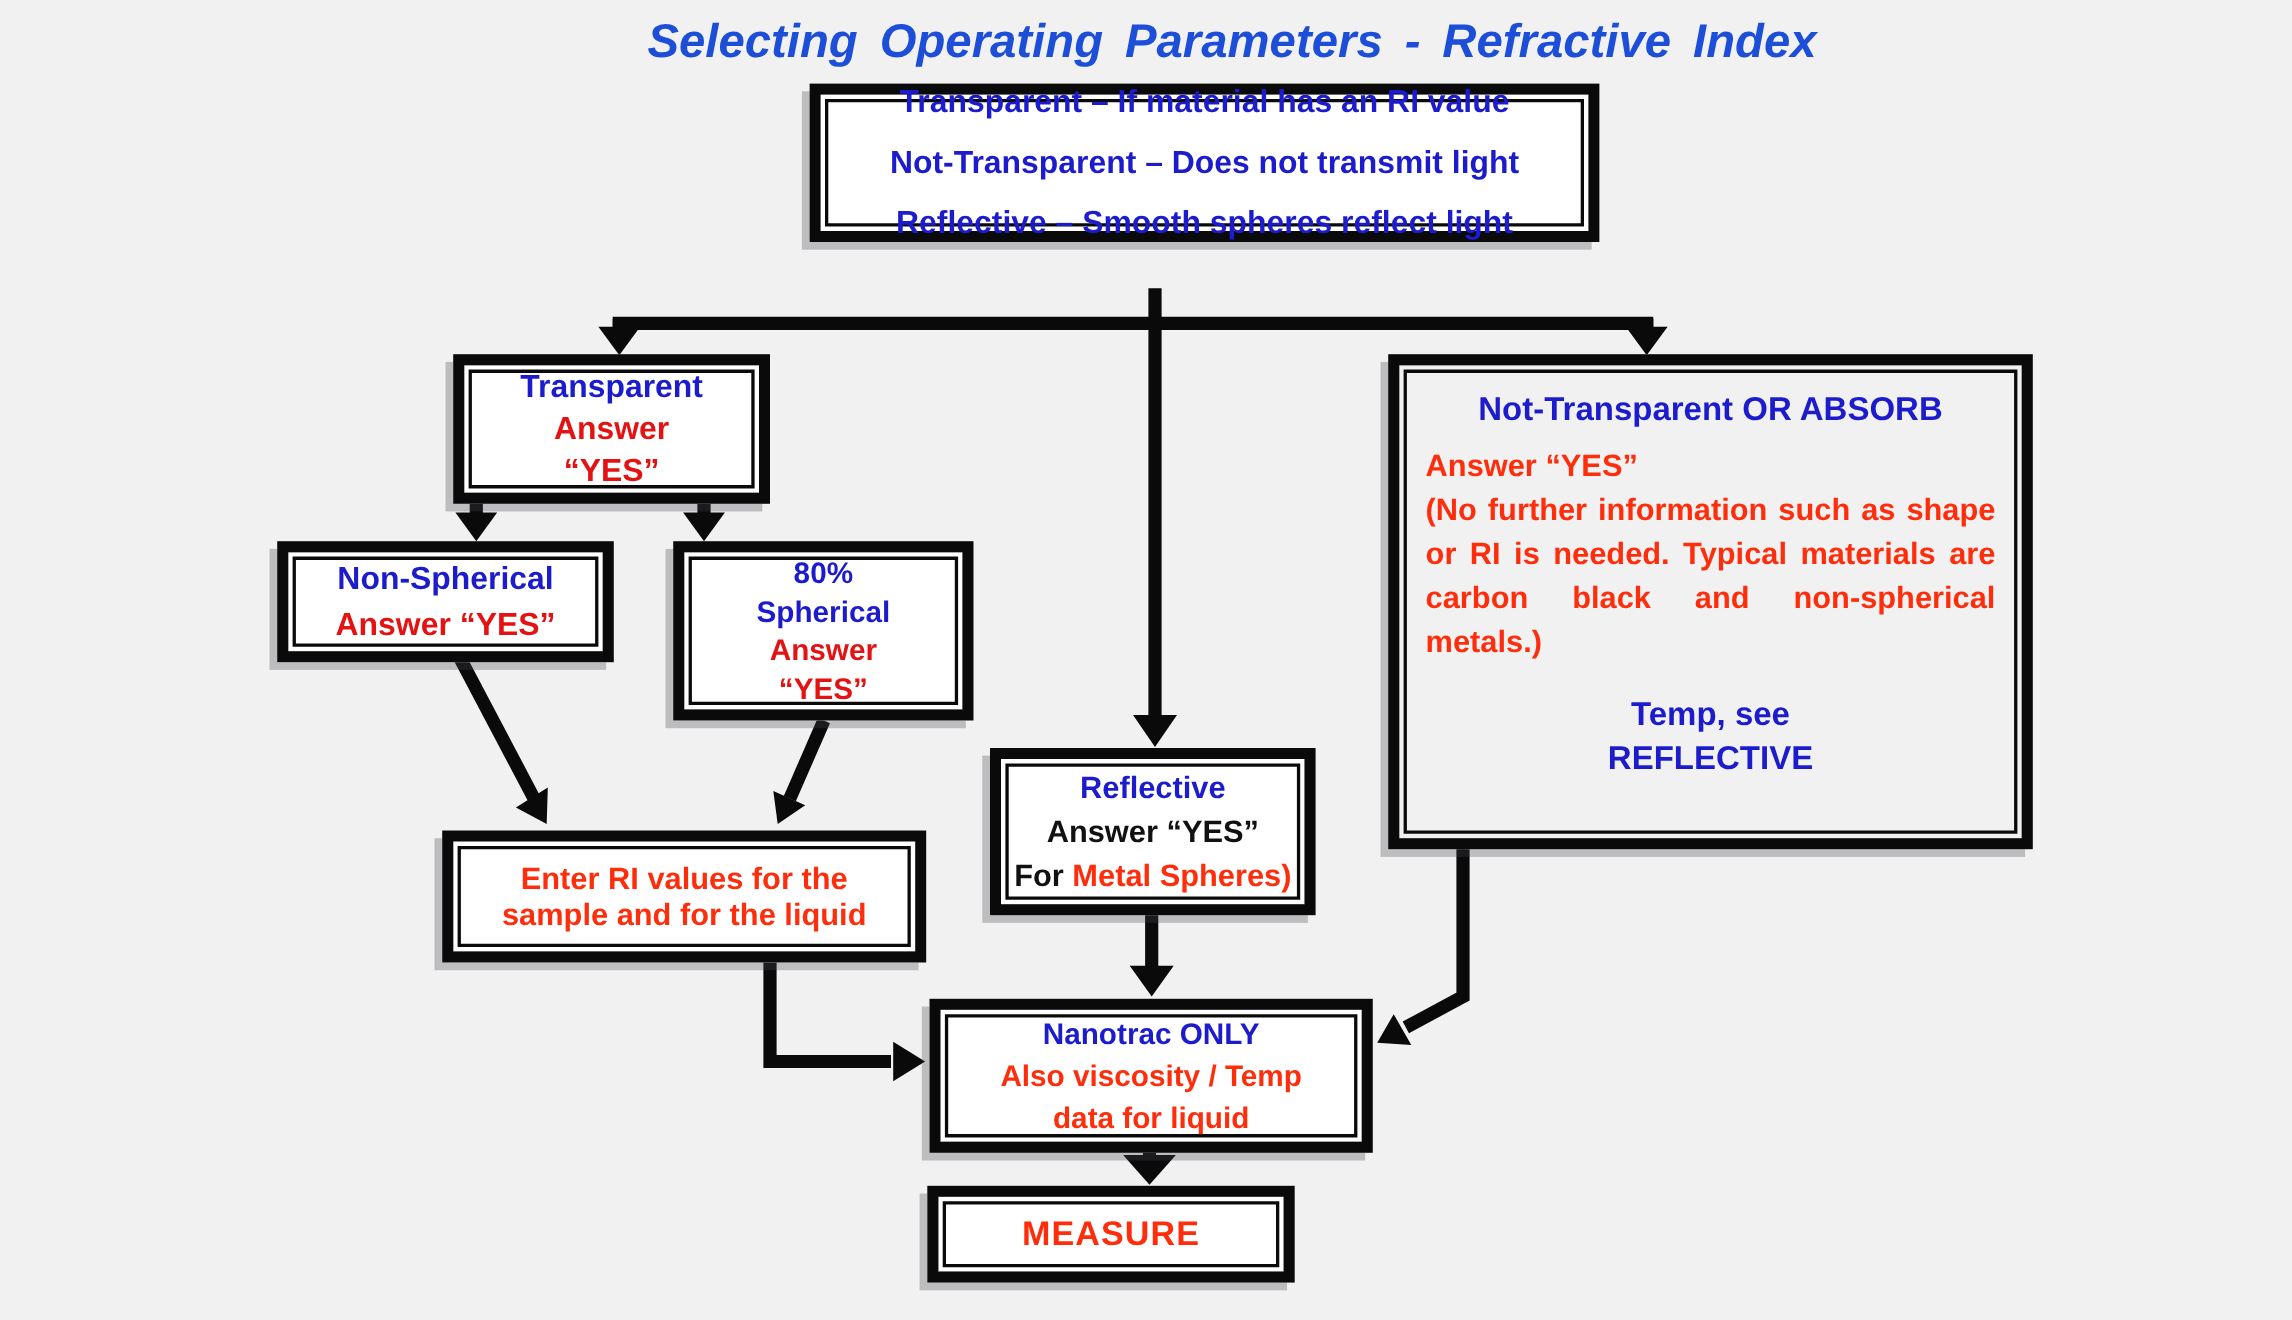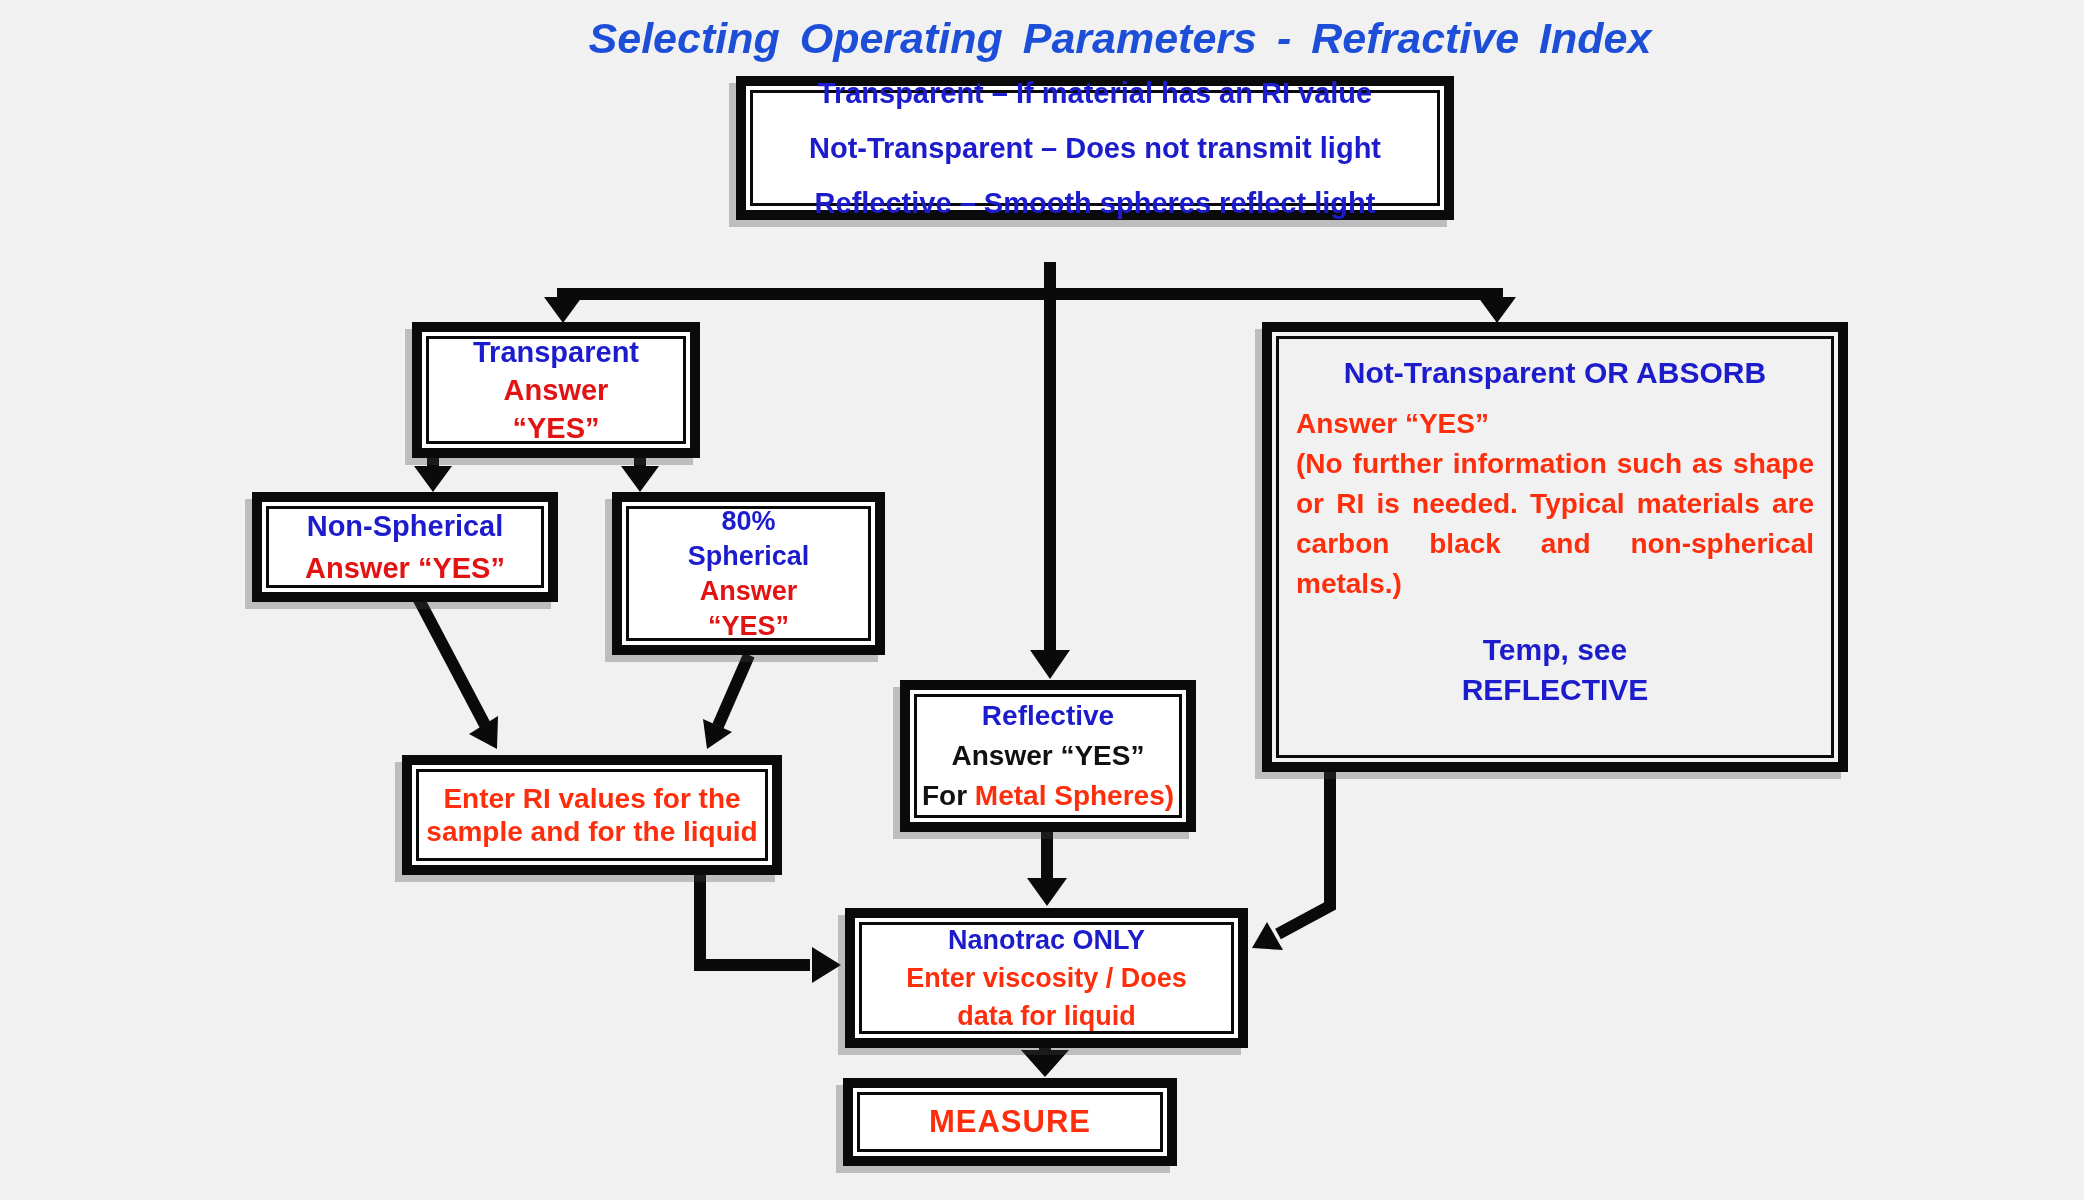--- a/index.html
+++ b/index.html
@@ -49,21 +49,21 @@
                 justify-content:flex-start; align-items:stretch;
                 padding:20px 24px; font-size:28px; }
   #box-absorb .hdr  { text-align:center; font-size:30px; line-height:42px; }
   #box-absorb .ans  { text-align:left;  line-height:40px; margin-top:10px; }
   #box-absorb .note { text-align:justify; line-height:40px; }
   #box-absorb .also { text-align:center; line-height:40px; margin-top:26px; font-size:30px; }
 
   #box-reflective { left:900px; top:680px; width:296px; height:152px; font-size:28px; }
   #box-reflective .line { line-height:40px; white-space:nowrap; }
 
-  #box-enterri { left:402px; top:755px; width:380px; height:120px; font-size:28px; }
+  #box-enterri { left:402px; top:755px; width:440px; height:120px; font-size:28px; }
   #box-enterri .wrap { line-height:33px; width:368px; }
 
   #box-nanotrac { left:845px; top:908px; width:403px; height:140px; font-size:27px; }
   #box-nanotrac .line { line-height:38px; }
 
   #box-measure { left:843px; top:1078px; width:334px; height:88px; font-size:31px; letter-spacing:1px; }
 </style>
 </head>
 <body>
 
@@ -149,21 +149,21 @@
     <div class="line c-black">Answer “YES”</div>
     <div class="line"><span class="c-black">For </span><span class="c-orange">Metal Spheres)</span></div>
   </div>
 
   <div class="fbox" id="box-enterri">
     <div class="wrap c-orange">Enter RI values for the sample and for the liquid</div>
   </div>
 
   <div class="fbox" id="box-nanotrac">
     <div class="line c-blue">Nanotrac ONLY</div>
-    <div class="line c-orange">Enter viscosity / Does</div>
+    <div class="line c-orange">Also viscosity / Temp</div>
     <div class="line c-orange">data for liquid</div>
   </div>
 
   <div class="fbox" id="box-measure">
     <div class="line c-orange">MEASURE</div>
   </div>
 
 </div>
 
 </body></html>

